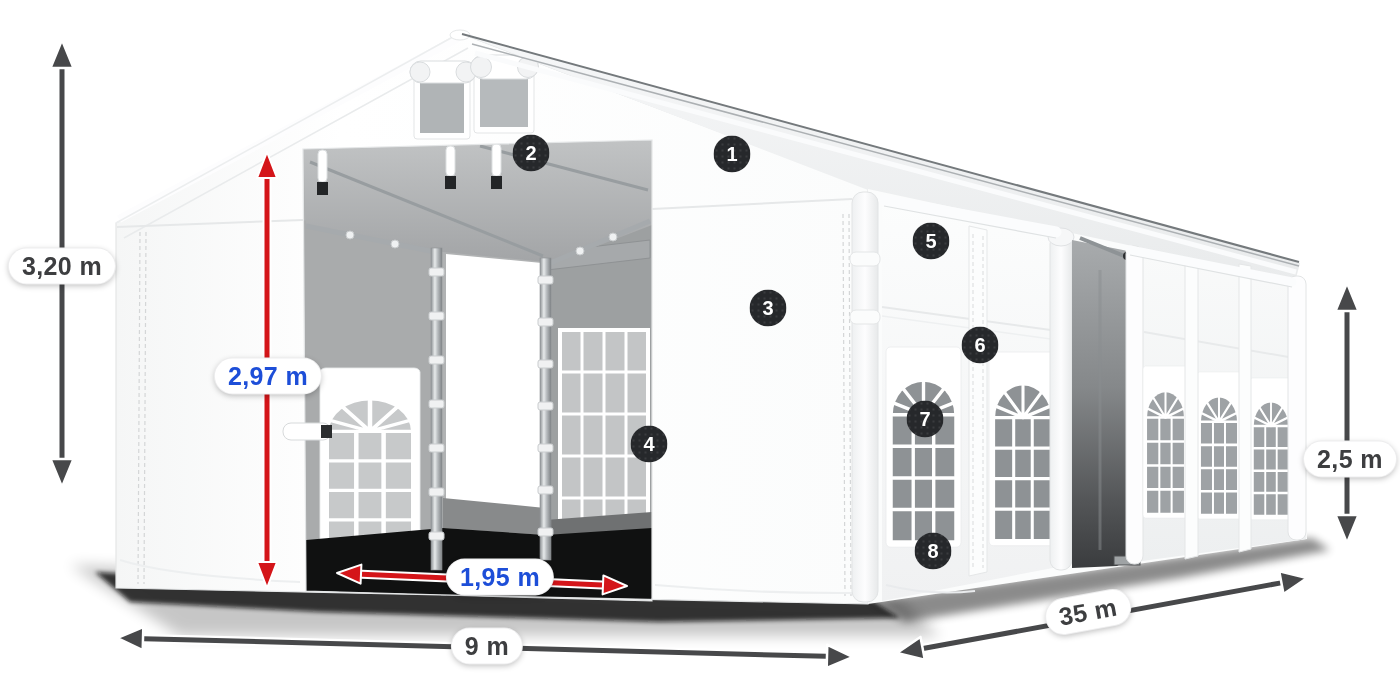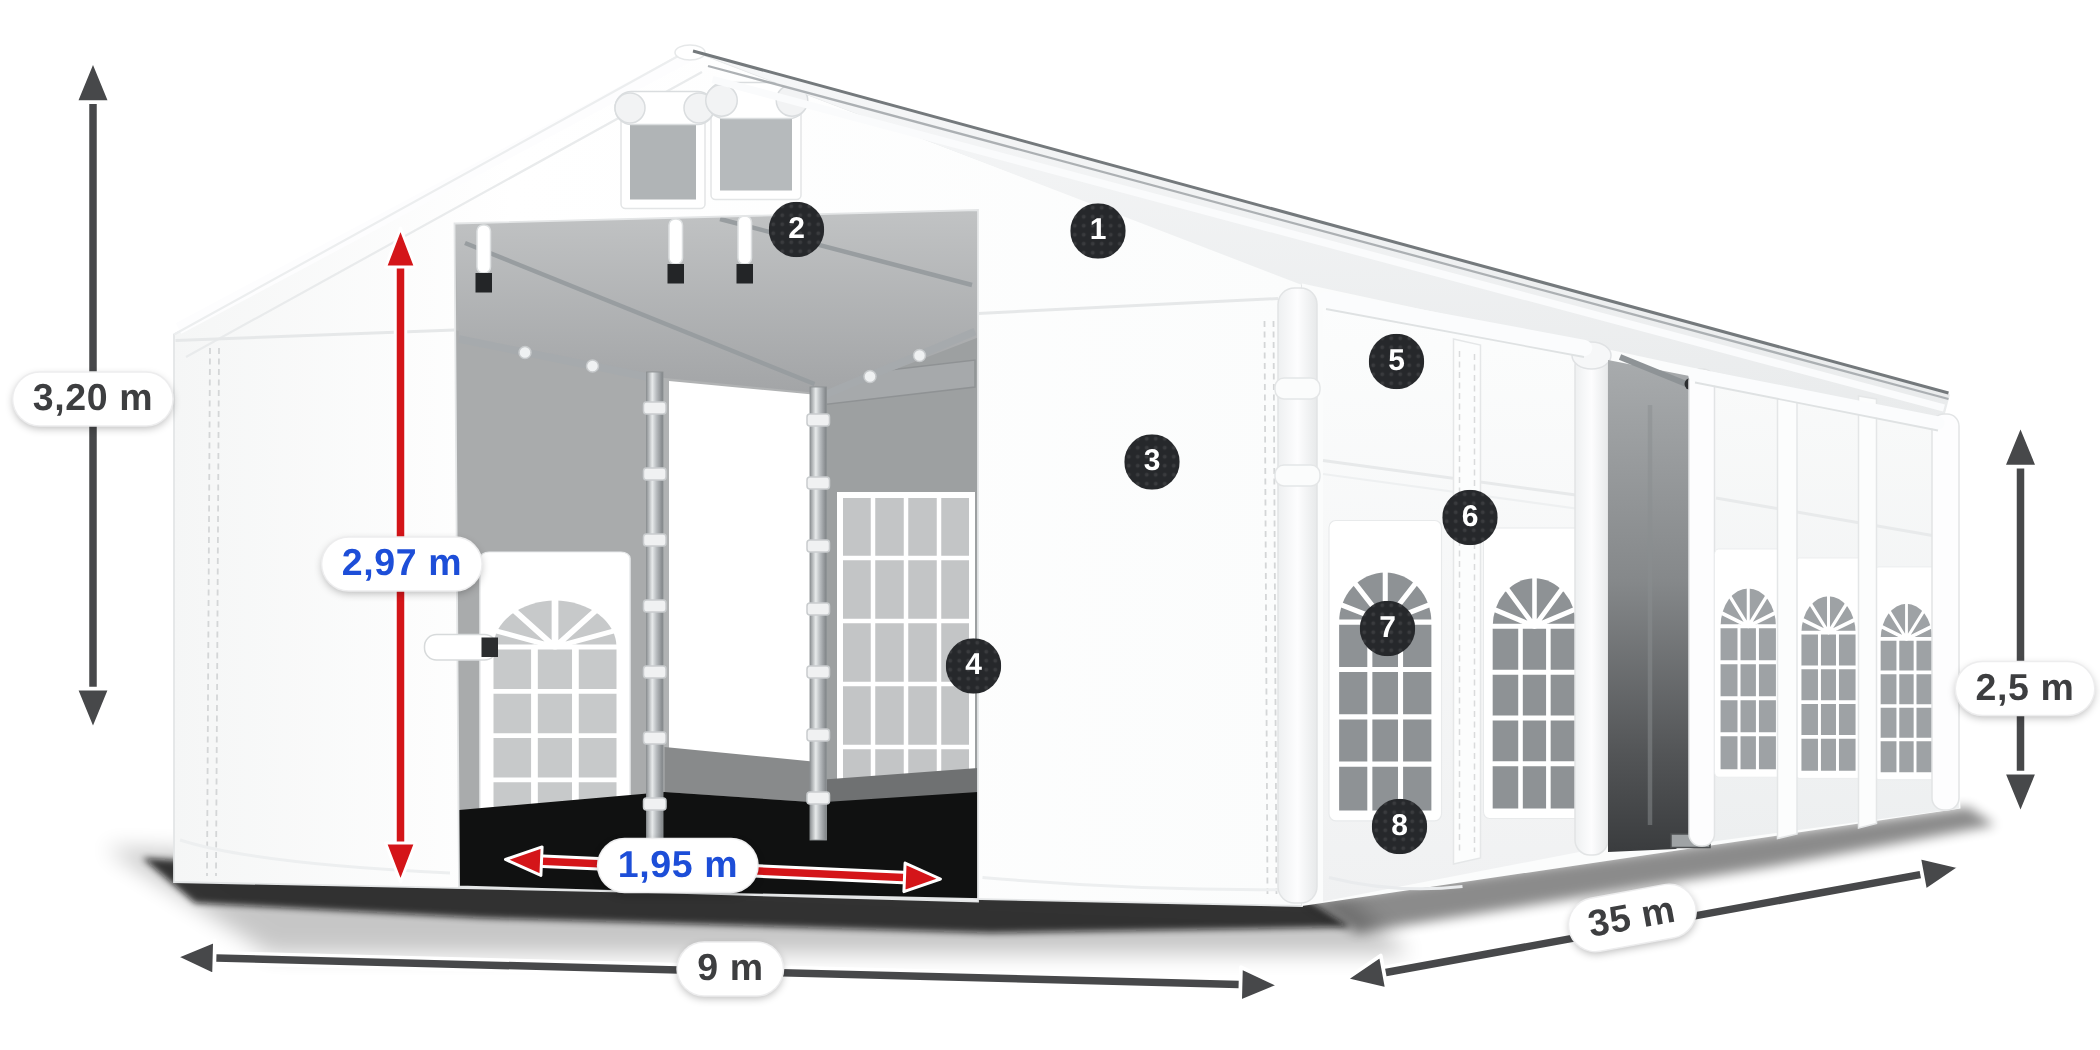--- a/index.html
+++ b/index.html
@@ -285,21 +285,21 @@
       <line x1="362" y1="574.2" x2="602" y2="585" stroke="#ffffff" stroke-width="9"></line>
       <line x1="362" y1="574.2" x2="602" y2="585" stroke="#d41519" stroke-width="5"></line>
       <polygon points="337,573 360.6,583.6 361.4,564.6" fill="#d41519" stroke="#ffffff" stroke-width="2" stroke-linejoin="round"></polygon>
       <polygon points="627,586 602.6,594.4 603.4,575.4" fill="#d41519" stroke="#ffffff" stroke-width="2" stroke-linejoin="round"></polygon>
     </g>
   </g>
 </svg>
 
 <div class="pill" style="left:62px;top:266px;">3,20 m</div>
 <div class="pill red" style="left:268px;top:376px;">2,97 m</div>
-<div class="pill red" style="left:452px;top:577px;">1,95 m</div>
+<div class="pill red" style="left:500px;top:577px;">1,95 m</div>
 <div class="pill" style="left:487px;top:646px;">9 m</div>
 <div class="pill tilt" style="left:1088px;top:612px;">35 m</div>
 <div class="pill" style="left:1350px;top:414px;margin-top:45px;">2,5 m</div>
 
 <div class="badge" style="left:732px;top:154px;">1</div>
 <div class="badge" style="left:531px;top:153px;">2</div>
 <div class="badge" style="left:768px;top:308px;">3</div>
 <div class="badge" style="left:649px;top:444px;">4</div>
 <div class="badge" style="left:931px;top:241px;">5</div>
 <div class="badge" style="left:980px;top:345px;">6</div>

